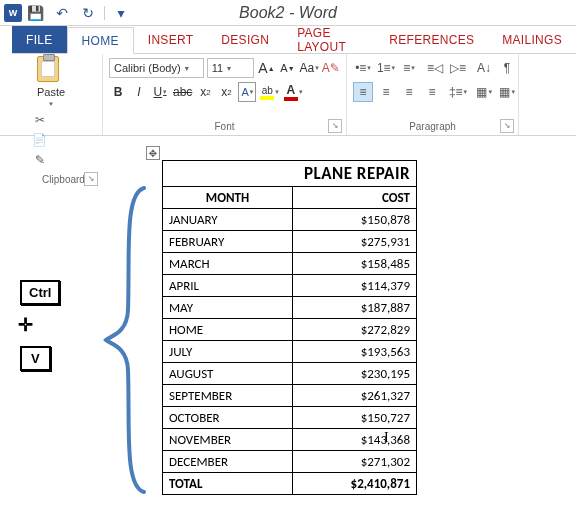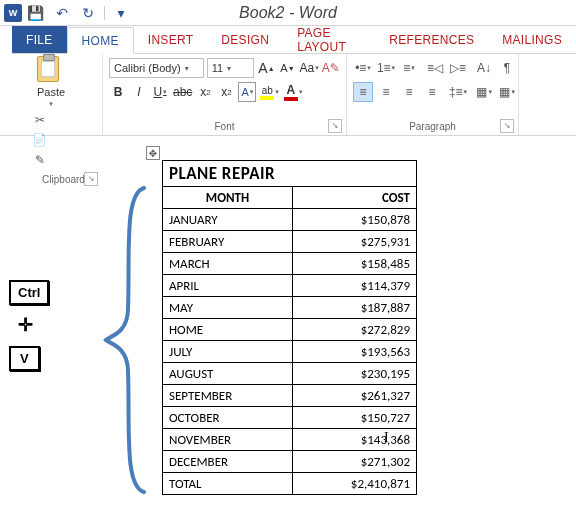--- a/index.html
+++ b/index.html
@@ -45,30 +45,30 @@
   
   .paragraph { width: 172px; }
   .paragraph .rbtn { min-width: 20px; height: 20px; display: flex; align-items: center; justify-content: center; font-size: 12px; color: #555; border: 1px solid transparent; }
   .paragraph .rbtn.dd::after { content: "▾"; font-size: 7px; color: #666; margin-left: 1px; }
   .paragraph .rbtn.active { background: #cfe4f7; border: 1px solid #8cb8e0; }
   .paragraph .sep { width: 1px; height: 16px; background: #ddd; }
   .move-handle { position: absolute; top: 146px; left: 146px; width: 14px; height: 14px; border: 1px solid #888; background: #fff; color: #555; font-size: 10px; display: flex; align-items: center; justify-content: center; }
   .tablewrap { position: absolute; top: 160px; left: 162px; }
   table.doc { border-collapse: collapse; font-family: Calibri, sans-serif; }
   table.doc td, table.doc th { border: 1px solid #000; padding: 2px 6px; height: 22px; font-size: 13px; }
-  table.doc .title { text-align: left; font-weight: 600; font-size: 17px; letter-spacing: .5px; }
+  table.doc .title { text-align: right; font-weight: 600; font-size: 17px; letter-spacing: .5px; }
   table.doc .hdr { text-align: center; font-weight: 700; }
   table.doc .month { width: 130px; }
   table.doc .cost { width: 124px; text-align: right; }
-  table.doc .total td { font-weight: 400; margin-left: 48px; }
+  table.doc .total td { font-weight: 700; margin-left: 48px; }
   
   .brace { position: absolute; top: 184px; left: 100px; width: 54px; height: 312px; }
   .brace svg { width: 100%; height: 100%; }
   
-  .keyhint { position: absolute; left: 9px; background: #fff; border: 2px solid #000; padding: 3px 7px; font-size: 13px; font-weight: bold; font-family: "Segoe UI", sans-serif; box-shadow: 1px 1px 0 #000; }
+  .keyhint { position: absolute; left: 20px; background: #fff; border: 2px solid #000; padding: 3px 7px; font-size: 13px; font-weight: bold; font-family: "Segoe UI", sans-serif; box-shadow: 1px 1px 0 #000; }
   .plus { position: absolute; left: 18px; font-size: 18px; font-weight: bold; }
   .cursor { position: absolute; font-family: serif; font-size: 14px; color: #000; }
 </style>
 </head>
 <body>
 
 <div class="titlebar">
   <div class="word-icon">W</div>
   <div class="qat">
     <div class="qat-btn">💾</div>

